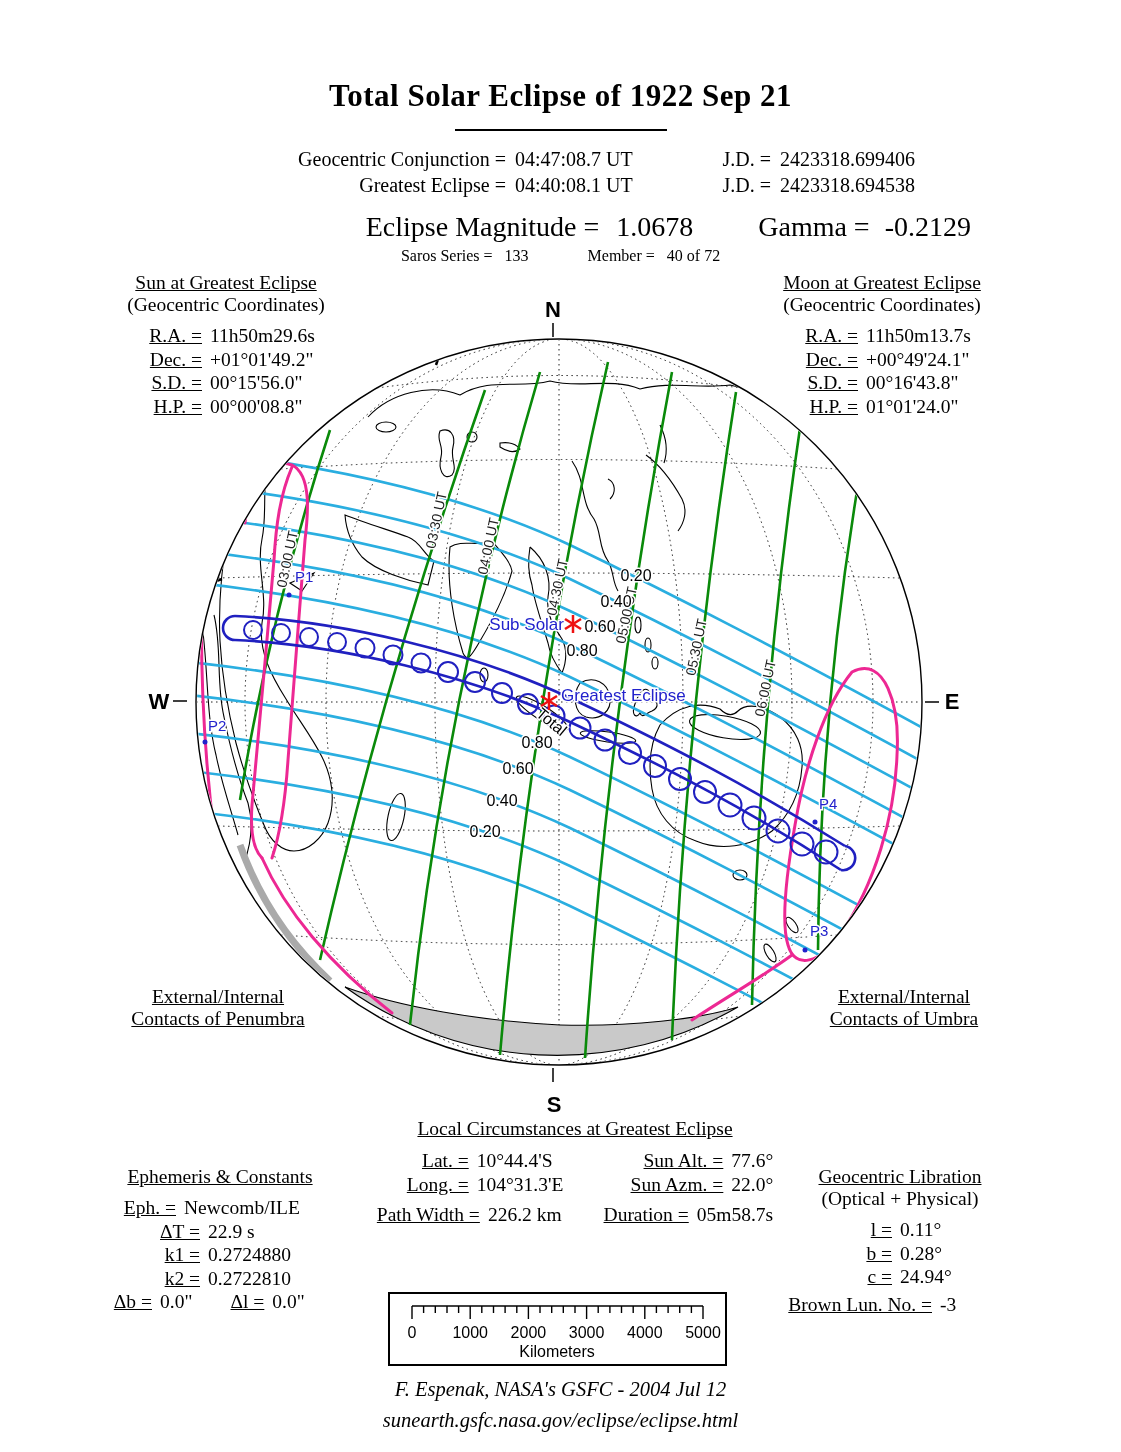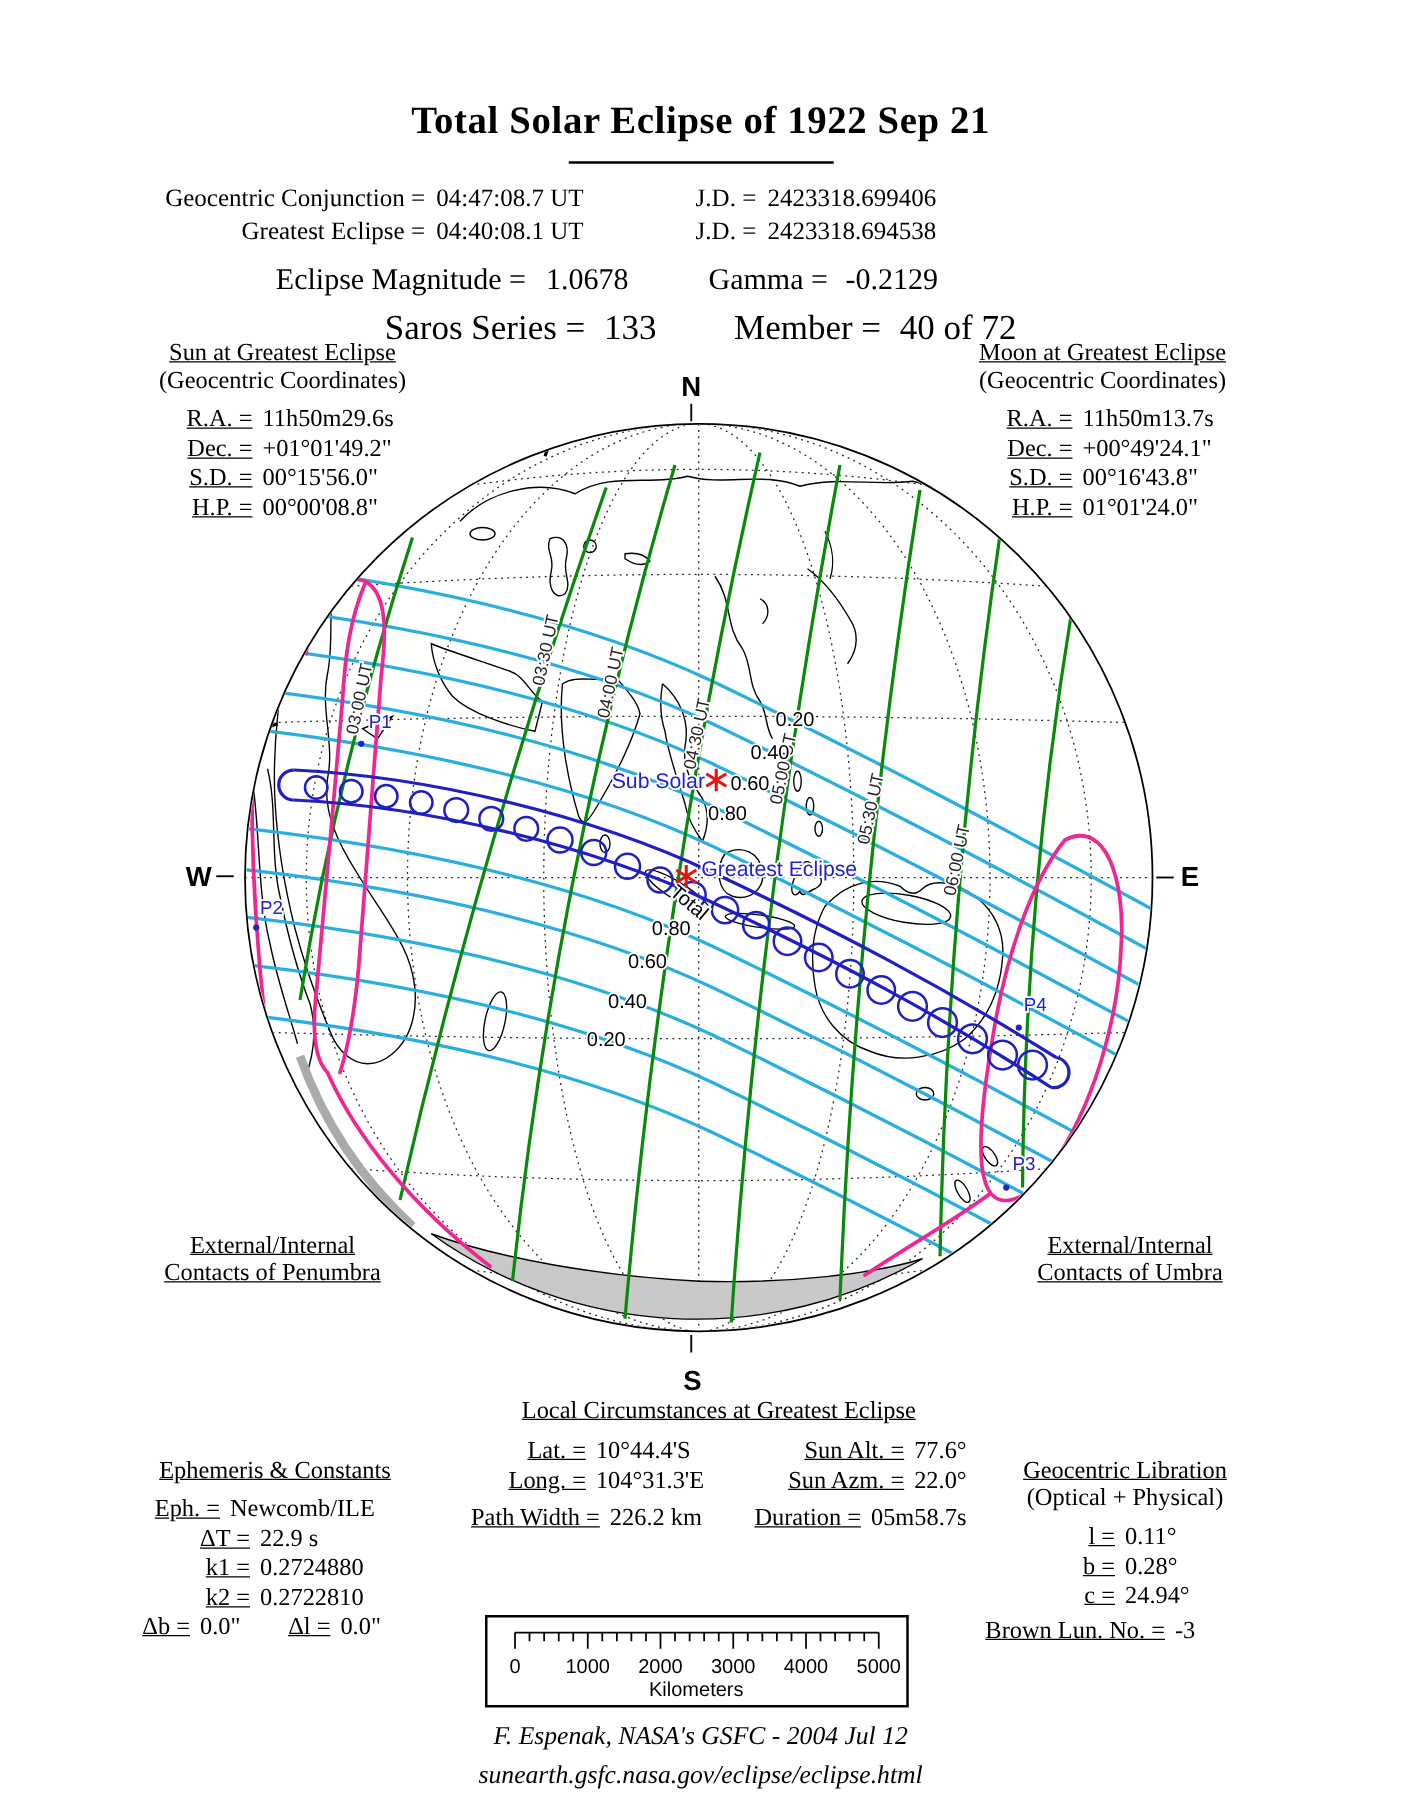--- a/index.html
+++ b/index.html
@@ -2,21 +2,21 @@
 <html><head>
 <meta charset="utf-8">
 <style>
   html,body{margin:0;padding:0;background:#fff;}
   #page{position:relative;width:1121px;height:1452px;background:#fff;
         font-family:"Liberation Serif",serif;color:#000;overflow:hidden;}
   .abs{position:absolute;}
   .ctr{text-align:center;}
   #title{top:78px;left:0;width:1121px;font-size:31px;font-weight:bold;letter-spacing:.5px;}
   #title-rule{top:129px;left:455px;width:212px;height:2px;background:#000;}
-  .hrow{left:0;width:1121px;display:flex;font-size:20px;}
+  .hrow{left:0;width:1121px;display:flex;justify-content:center;font-size:20px;}
   .hrow .lab{width:340px;text-align:right;}
   .hrow .val{width:160px;text-align:left;margin-left:9px;}
   .hrow .jdl{width:60px;text-align:right;margin-left:36px;}
   .hrow .jdv{width:175px;text-align:left;margin-left:9px;}
   .inrow{display:inline-block;}
   .stat{font-size:19.5px;}
   .stat .t{text-decoration:underline;text-align:center;white-space:nowrap;}
   .stat .s{text-align:center;white-space:nowrap;}
   .stat .rows{margin-top:8px;}
   .r{display:flex;line-height:23.5px;white-space:nowrap;}
@@ -42,27 +42,27 @@
     <span class="jdl">J.D. =</span>
     <span class="jdv">2423318.699406</span>
   </div>
   <div class="abs hrow" style="top:174px;">
     <span class="lab">Greatest Eclipse =</span>
     <span class="val">04:40:08.1 UT</span>
     <span class="jdl">J.D. =</span>
     <span class="jdv">2423318.694538</span>
   </div>
 
-  <div class="abs ctr" style="top:211px;left:0;width:971px;font-size:24px;">
+  <div class="abs ctr" style="top:211px;left:0;width:971px;font-size:28px;text-align:right;">
     <span class="inrow">Eclipse Magnitude =</span>
     <span class="inrow" style="margin-left:10px;">1.0678</span>
     <span class="inrow" style="margin-left:58px;">Gamma =</span>
     <span class="inrow" style="margin-left:8px;">-0.2129</span>
   </div>
-  <div class="abs ctr" style="top:247px;left:0;width:1121px;font-size:28px;">
+  <div class="abs ctr" style="top:247px;left:0;width:1121px;font-size:16px;">
     <span class="inrow">Saros Series =</span>
     <span class="inrow" style="margin-left:8px;">133</span>
     <span class="inrow" style="margin-left:55px;">Member =</span>
     <span class="inrow" style="margin-left:8px;">40 of 72</span>
   </div>
 
   <div class="abs stat w62" style="top:272px;left:112px;width:228px;">
     <div class="t">Sun at Greatest Eclipse</div>
     <div class="s">(Geocentric Coordinates)</div>
     <div class="rows" style="padding-left:28px;">

